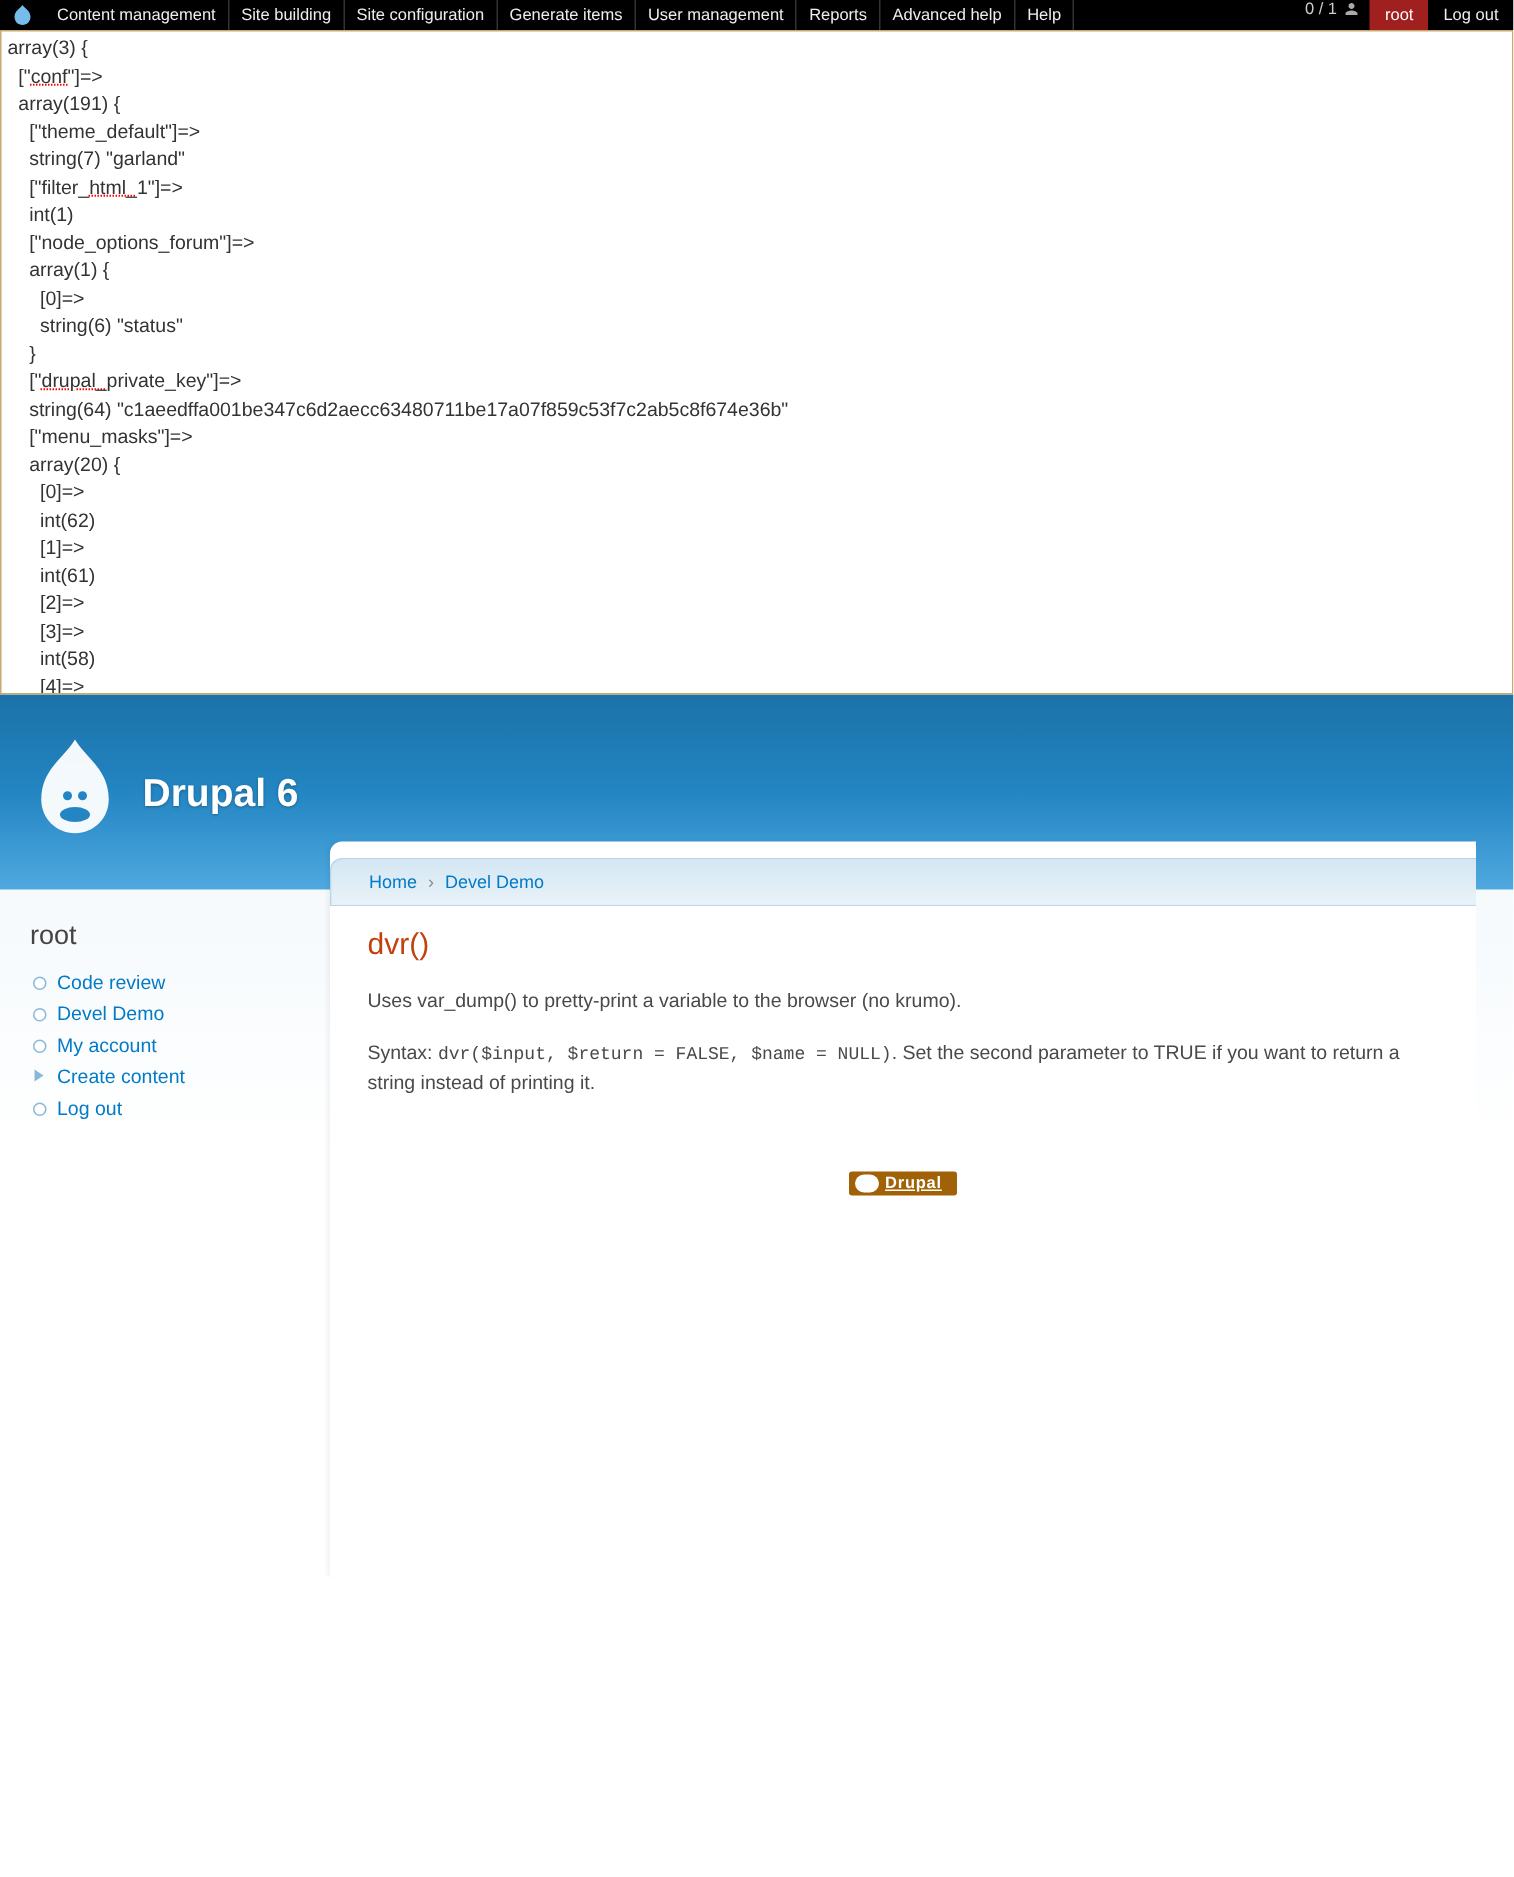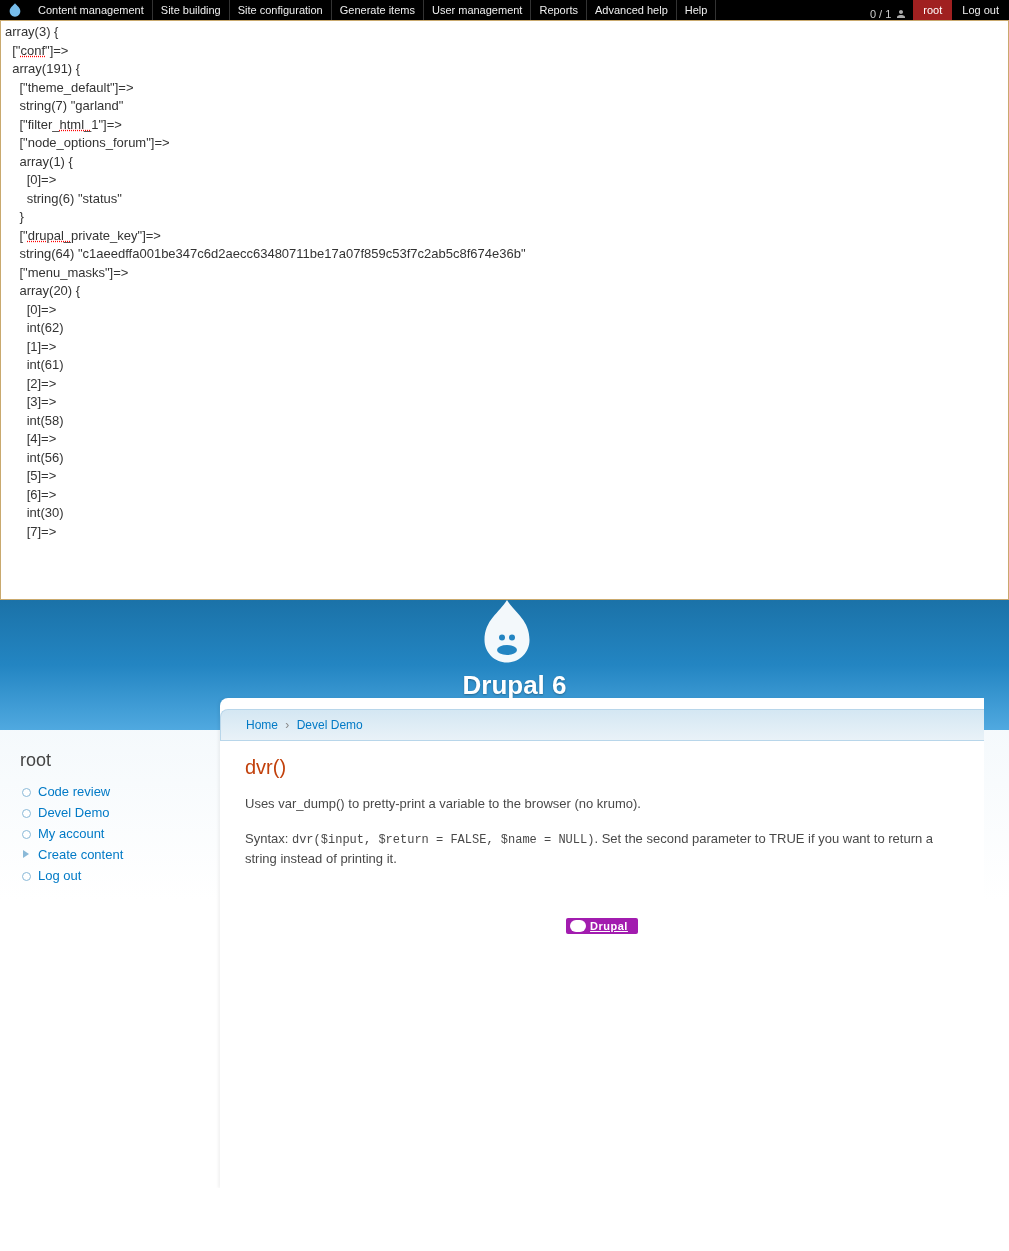--- a/index.html
+++ b/index.html
@@ -1,34 +1,34 @@
 <!DOCTYPE html>
 <html><head>
 <meta charset="utf-8">
 <style>
 * { margin: 0; padding: 0; box-sizing: border-box; }
 body { font-family: "Lucida Grande", Verdana, sans-serif; font-size: 12px; color: #494949; background: #fff; }
 
 
-.admin-menu { background: #000; height: 20px; display: flex; align-items: flex-end; font-size: 11px; position: relative; }
+.admin-menu { background: #000; height: 20px; display: flex; align-items: flex-start; font-size: 11px; position: relative; }
 .admin-menu .drupal-icon { width: 20px; height: 20px; display: flex; align-items: center; justify-content: center; margin: 0 5px; }
 .admin-menu .menu-item { color: #eee; padding: 0 8px; height: 20px; display: flex; align-items: center; cursor: pointer; border-right: 1px solid #333; }
 .admin-menu .spacer { flex: 1; }
 .admin-menu .users-count { color: #ccc; padding: 0 6px; display: flex; align-items: center; gap: 4px; }
 .admin-menu .root-btn { background: #a02020; color: #fff; padding: 0 10px; height: 20px; display: flex; align-items: center; cursor: pointer; }
 .admin-menu .logout-btn { color: #eee; padding: 0 10px; height: 20px; display: flex; align-items: center; cursor: pointer; }
 
 
-.devel-output { border: 1px solid #c9a96e; background: #fff; height: 580px; overflow-y: scroll; position: relative; font-family: "Lucida Grande", Verdana, sans-serif; font-size: 13px; line-height: 18.5px; color: #333; padding: 2px 4px; }
+.devel-output { border: 1px solid #c9a96e; background: #fff; height: 443px; overflow-y: scroll; position: relative; font-family: "Lucida Grande", Verdana, sans-serif; font-size: 13px; line-height: 18.5px; color: #333; padding: 2px 4px; }
 .devel-output .line { white-space: pre; }
 .underline { text-decoration: underline dotted red; }
 
 
 .page { background: linear-gradient(to bottom, #edf5fa 0%, #fff 300px); }
-.header { background: linear-gradient(to bottom, #1b72a8 0%, #2385c2 50%, #50a9e0 100%); height: 130px; display: flex; align-items: center; padding-left: 20px; flex-direction: column; }
+.header { background: linear-gradient(to bottom, #1b72a8 0%, #2385c2 50%, #50a9e0 100%); height: 130px; display: flex; align-items: center; padding-left: 20px; }
 .header .logo { width: 60px; height: 70px; margin-right: 15px; }
 .header .site-name { color: #fff; font-size: 26px; font-weight: bold; text-shadow: 0 1px 2px rgba(0,0,0,0.3); }
 
 .columns { display: flex; }
 .sidebar { width: 220px; padding: 20px 15px 20px 20px; }
 .sidebar h2 { font-size: 18px; color: #444; font-weight: normal; margin-bottom: 10px; }
 .sidebar ul { list-style: none; }
 .sidebar li { padding: 3px 0 3px 18px; position: relative; font-size: 13px; }
 .sidebar li::before { content: ""; position: absolute; left: 2px; top: 7px; width: 7px; height: 7px; border: 1px solid #8ab9d8; border-radius: 50%; background: #fff; }
 .sidebar li.arrow::before { border: none; border-radius: 0; width: 0; height: 0; border-top: 4px solid transparent; border-bottom: 4px solid transparent; border-left: 6px solid #8ab9d8; background: transparent; top: 6px; left: 3px; }
@@ -37,21 +37,21 @@
 .main { flex: 1; background: #fff; border-radius: 8px 0 0 0; margin-top: -32px; box-shadow: -2px 0 3px rgba(0,0,0,0.05); min-height: 490px; padding-bottom: 40px; margin-right: 25px; }
 .breadcrumb { background: linear-gradient(to bottom, #d4e7f3 0%, #e9f2f8 100%); border-radius: 8px 0 0 0; padding: 8px 25px; font-size: 12px; border: 1px solid #b8d6ea; border-right: none; margin-top: 11px; }
 .breadcrumb a { color: #027ac6; text-decoration: none; }
 .breadcrumb .sep { color: #888; margin: 0 4px; }
 .content { padding: 15px 25px; }
 .content h1 { font-size: 20px; font-weight: normal; color: #c2410c; margin-bottom: 15px; }
 .content p { font-size: 13px; line-height: 1.5; margin-bottom: 15px; color: #494949; }
 .content code { font-family: Menlo, Monaco, "Courier New", monospace; font-size: 12px; }
 
 .footer { text-align: center; padding: 20px 0 40px; }
-.drupal-badge { display: inline-block; background: #a21caf; color: #fff; font-size: 11px; padding: 2px 10px 2px 24px; border-radius: 2px; position: relative; font-weight: bold; letter-spacing: 0.5px; }
+.drupal-badge { display: inline-block; background: #a16207; color: #fff; font-size: 11px; padding: 2px 10px 2px 24px; border-radius: 2px; position: relative; font-weight: bold; letter-spacing: 0.5px; }
 .drupal-badge::before { content: ""; position: absolute; left: 4px; top: 2px; width: 16px; height: 12px; background: #fff; border-radius: 6px; }
 </style>
 </head>
 <body>
 
 <div class="admin-menu">
   <span class="drupal-icon">
     <svg width="16" height="16" viewBox="0 0 24 24">
         <path fill="#77bdec" d="M12 2C9 6 4 8 4 14c0 4.4 3.6 8 8 8s8-3.6 8-8c0-6-5-8-8-12z"></path>
       </svg>
@@ -77,20 +77,21 @@
   <span class="logout-btn">Log out</span>
 </div>
 
 <div class="devel-output" id="devel-lines">
     <div class="line">array(3) {</div>
     <div class="line">  ["<span class="underline">conf</span>"]=&gt;</div>
     <div class="line">  array(191) {</div>
     <div class="line">    ["theme_default"]=&gt;</div>
     <div class="line">    string(7) "garland"</div>
     <div class="line">    ["filter_<span class="underline">html_</span>1"]=&gt;</div>
+    <div class="line">    int(1)</div>
     <div class="line">    ["node_options_forum"]=&gt;</div>
     <div class="line">    array(1) {</div>
     <div class="line">      [0]=&gt;</div>
     <div class="line">      string(6) "status"</div>
     <div class="line">    }</div>
     <div class="line">    ["<span class="underline">drupal_</span>private_key"]=&gt;</div>
     <div class="line">    string(64) "c1aeedffa001be347c6d2aecc63480711be17a07f859c53f7c2ab5c8f674e36b"</div>
     <div class="line">    ["menu_masks"]=&gt;</div>
     <div class="line">    array(20) {</div>
     <div class="line">      [0]=&gt;</div>

